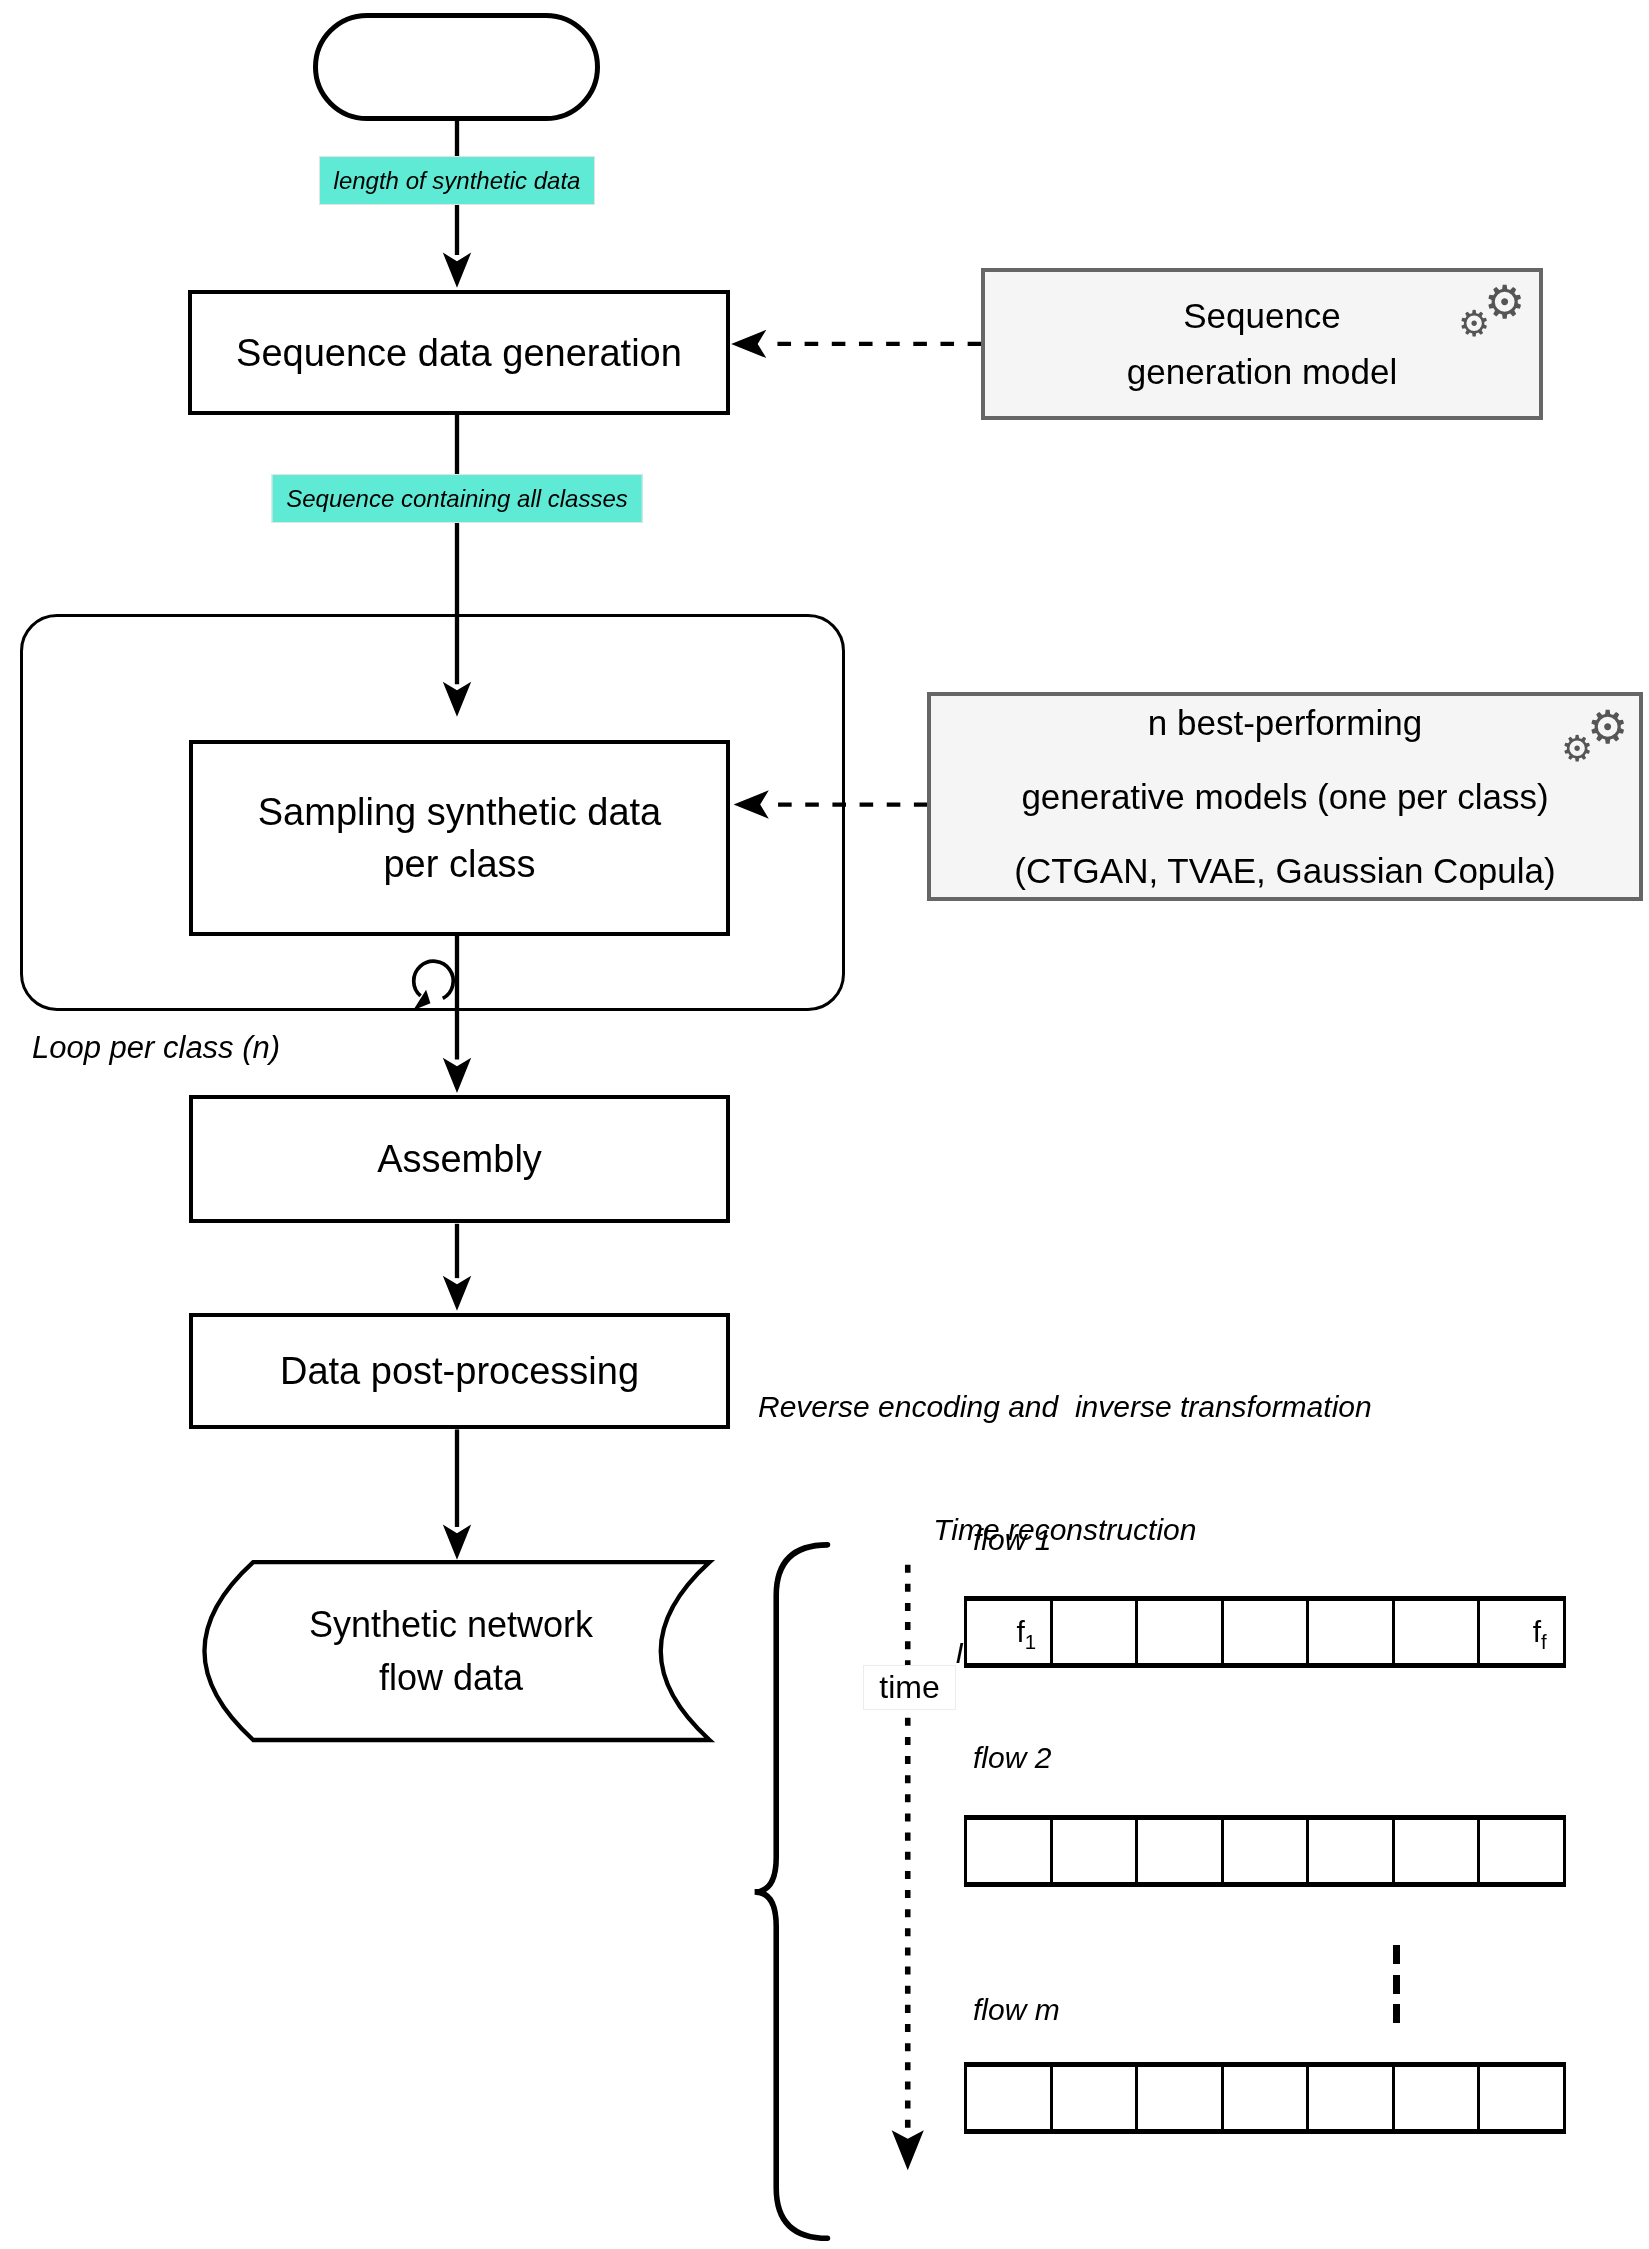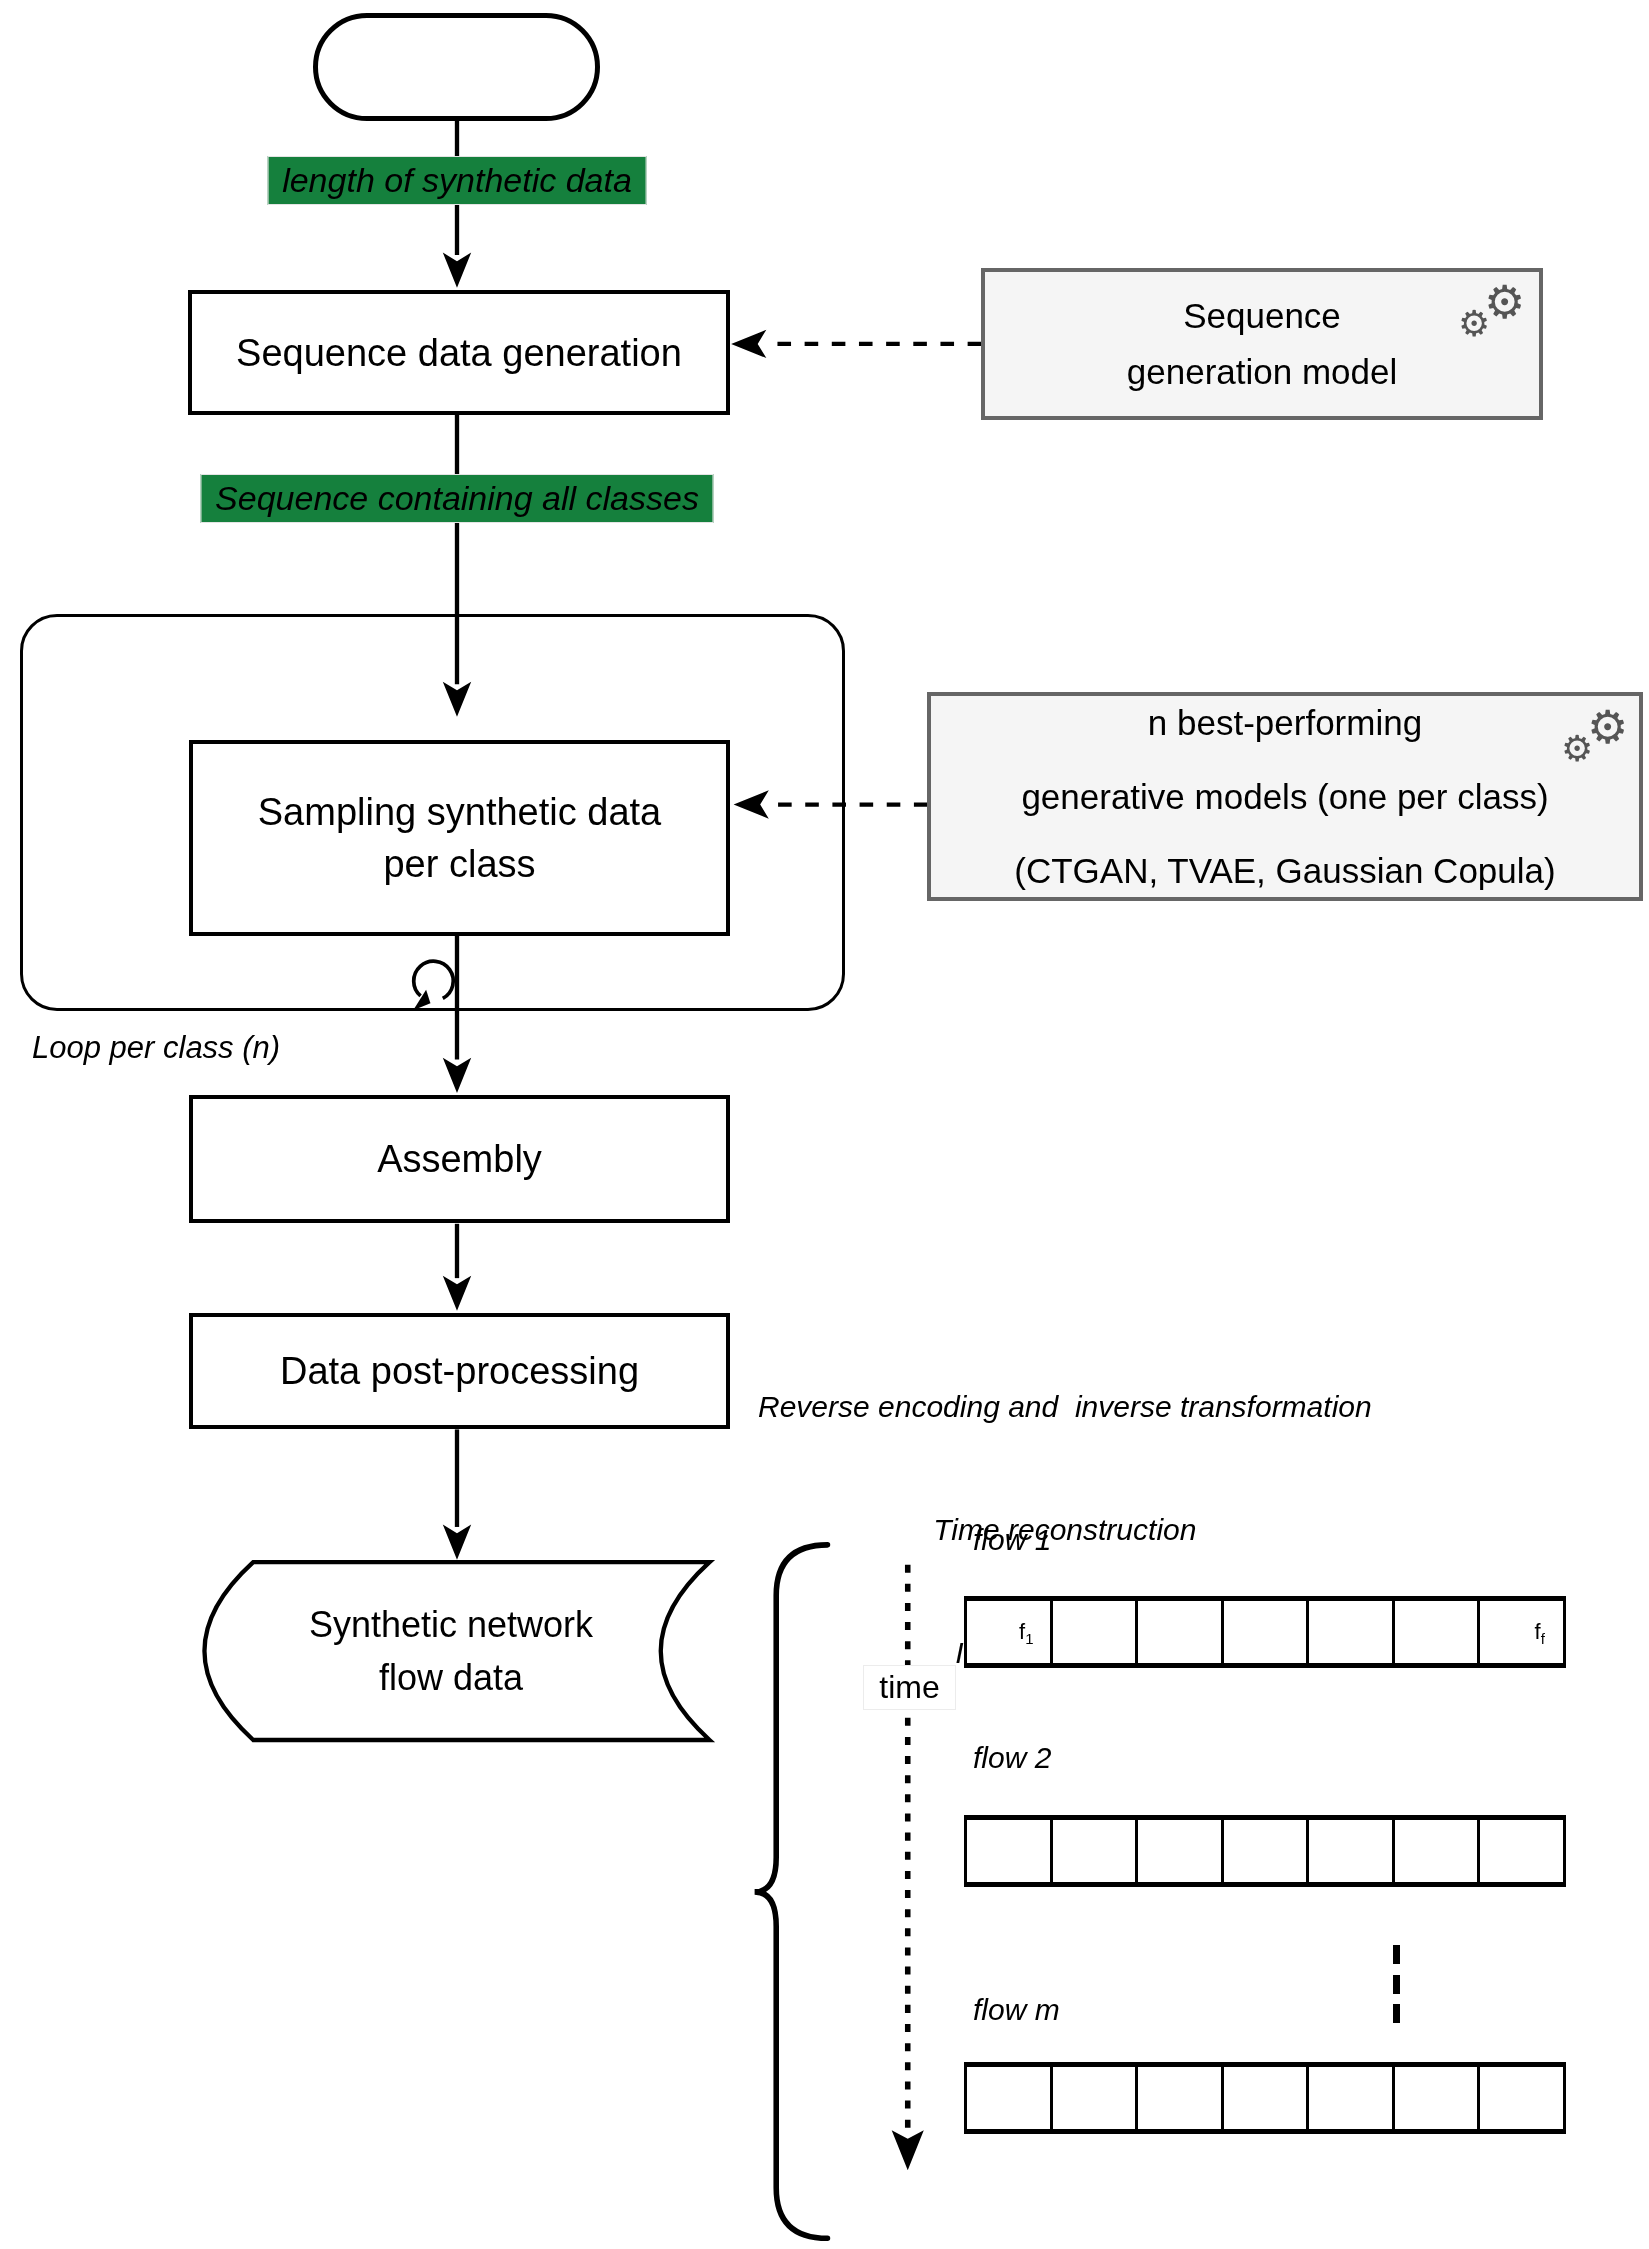--- a/index.html
+++ b/index.html
@@ -36,22 +36,22 @@
     border:4.3px solid #666666;
     box-sizing:border-box;
     display:flex;flex-direction:column;align-items:center;justify-content:center;
     color:#000000;font-size:35px;line-height:54px;text-align:center;
   }
   .gears{position:absolute;color:#555;font-family:"DejaVu Sans", sans-serif;}
   .gear-big{position:absolute;font-size:46px;line-height:46px;left:26px;top:0;}
   .gear-small{position:absolute;font-size:36px;line-height:36px;left:0;top:27px;}
   .edge-label{
     position:absolute;
-    background:#15803d;border:0.6px solid #e4e4e4;
-    font-style:italic;font-size:34px;line-height:35px;
+    background:#5eead4;border:0.6px solid #e4e4e4;
+    font-style:italic;font-size:24px;line-height:35px;
     padding:6.2px 13.6px;white-space:nowrap;
     transform:translateX(-50%);
   }
   .free-label{
     position:absolute;font-style:italic;font-size:31px;line-height:36px;white-space:nowrap;
   }
   .note-block{
     position:absolute;left:758px;top:1304px;
     font-style:italic;font-size:30px;line-height:41px;white-space:pre;text-align:center;
   }
@@ -70,21 +70,21 @@
     font-style:italic;font-size:30px;line-height:36px;white-space:nowrap;
   }
   .flow-row{
     position:absolute;left:964px;width:602px;height:72px;
     border:3.7px solid #000;border-top-width:5.6px;border-bottom-width:5.6px;
     box-sizing:border-box;display:flex;background:#fff;
   }
   .flow-cell{
     flex:1;border-right:3.1px solid #000;
     display:flex;align-items:center;justify-content:center;
-    font-size:22px;
+    font-size:30px;
     margin-left:36px;
   }
   .flow-cell:last-child{border-right:none;}
   .flow-cell sub{font-size:0.68em;line-height:0;}
   .vdots{position:absolute;left:1393px;width:6.8px;background:#000;}
 </style>
 </head>
 <body>
 
 <div id="canvas">

